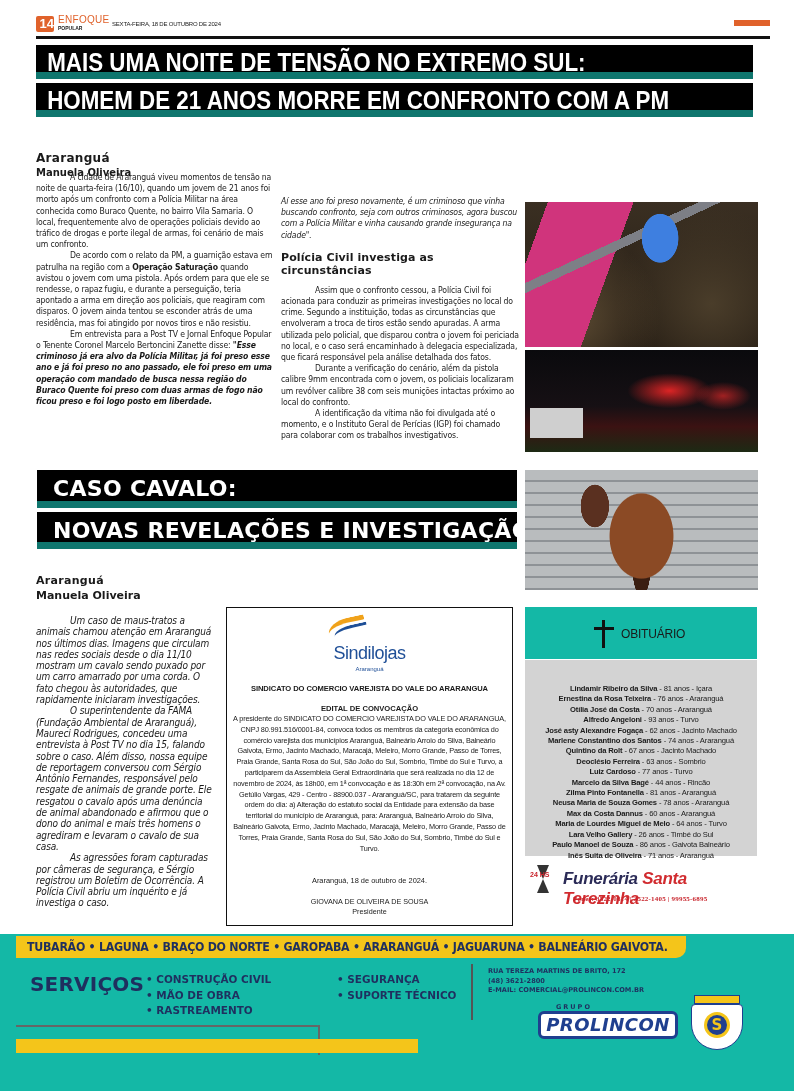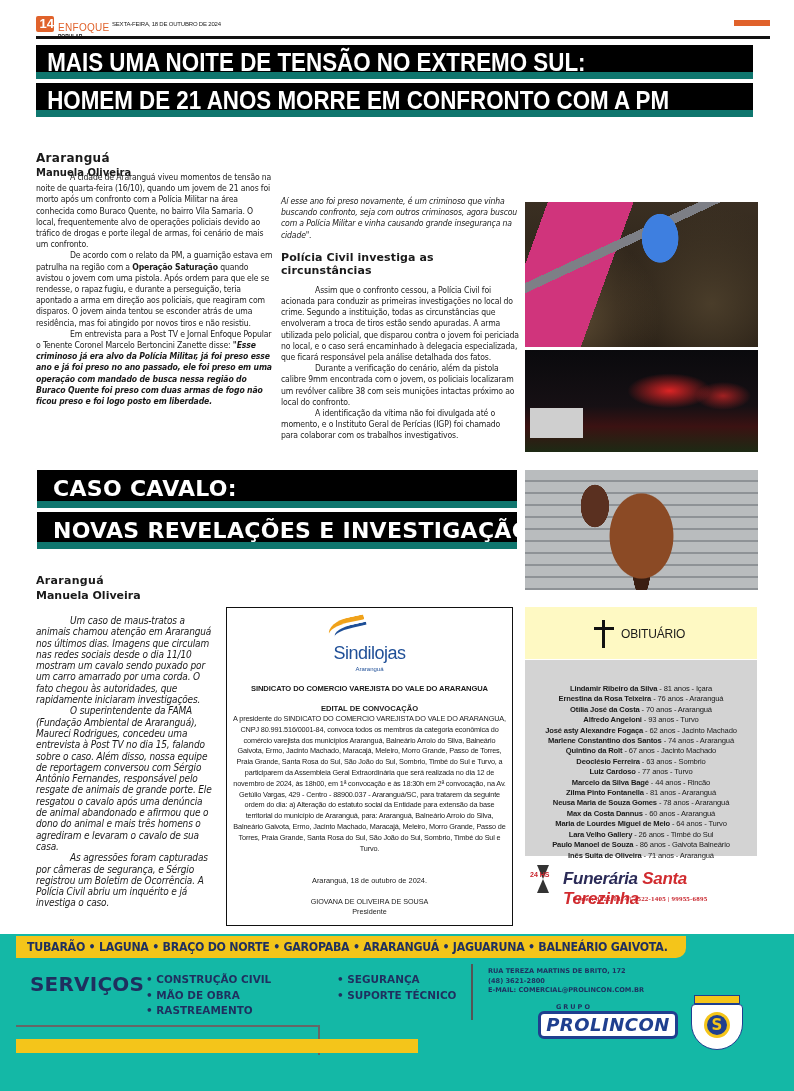--- a/index.html
+++ b/index.html
@@ -3,21 +3,21 @@
 <meta charset="utf-8">
 <style>
   * { box-sizing: border-box; margin: 0; padding: 0; }
   html, body { width: 794px; height: 1091px; background: #ffffff; overflow: hidden; }
   body { position: relative; font-family: "Liberation Sans", "DejaVu Sans", sans-serif; color: #1a1a1a; }
 
   
   .topbar { position: absolute; left: 36px; top: 14px; right: 24px; height: 20px; }
   .page-no { position: absolute; left: 0; top: 2px; width: 18px; height: 16px; background: #e0622b; color: #fff;
     font: bold 13px "Liberation Sans", sans-serif; text-align: right; line-height: 16px; border-radius: 2px; }
-  .brand { position: absolute; left: 22px; top: 8px; line-height: 1; }
+  .brand { position: absolute; left: 22px; top: 0px; line-height: 1; }
   .brand .b1 { display: block; color: #e0622b; font: 10px "Liberation Sans", sans-serif; letter-spacing: 0.3px; }
   .brand .b2 { display: block; color: #1a1a1a; font: bold 5px "Liberation Sans", sans-serif; margin-top: 0px; }
   .dateline { position: absolute; left: 76px; top: 7px; font: 6px "Liberation Sans Narrow", "Liberation Sans", sans-serif; letter-spacing: -0.2px; color: #222; }
   .orange-tab { position: absolute; right: 0; top: 6px; width: 36px; height: 6px; background: #e0622b; }
   .top-rule { position: absolute; left: 36px; right: 24px; top: 36px; height: 3px; background: #111; }
 
   
   .banner { position: absolute; left: 36px; width: 717px; background: #000; color: #fff; border-bottom: 7px solid #0f766e; }
   .banner span { display: block; white-space: nowrap; }
   .h1a { top: 45px; height: 34px; }
@@ -75,21 +75,21 @@
   .logo .swoosh2 { position: absolute; left: 107px; top: 11px; width: 34px; height: 14px; border-top: 3px solid #1f4f97; border-radius: 60% 0 0 0; transform: rotate(-12deg); }
   .logo .name { position: absolute; left: 0; right: 0; top: 29px; font: 18px "Liberation Sans", sans-serif; color: #1f4f97; letter-spacing: -0.5px; }
   .logo .city { position: absolute; left: 0; right: 0; top: 52px; font: 6px "Liberation Sans", sans-serif; color: #1f4f97; }
   .notice .org { position: absolute; left: 0; right: 0; top: 76px; font: bold 7.6px "Liberation Sans Narrow", "Liberation Sans", sans-serif; letter-spacing: -0.1px; }
   .notice .etitle { position: absolute; left: 0; right: 0; top: 96px; font: bold 7.6px "Liberation Sans", sans-serif; }
   .notice .ebody { position: absolute; left: 4px; right: 4px; top: 106px; font: 7.3px/10.8px "Liberation Sans Narrow", "Liberation Sans", sans-serif; letter-spacing: -0.15px; }
   .notice .edate { position: absolute; left: 0; right: 0; top: 268px; font: 7.4px "Liberation Sans", sans-serif; }
   .notice .esign { position: absolute; left: 0; right: 0; top: 289px; font: 7.2px/10px "Liberation Sans", sans-serif; }
 
   
-  .obit-head { position: absolute; left: 525px; top: 607px; width: 232px; height: 52px; background: #fef9c3; text-align: right; }
+  .obit-head { position: absolute; left: 525px; top: 607px; width: 232px; height: 52px; background: #14b8a6; text-align: right; }
   .obit-head .cross { position: absolute; left: 69px; top: 13px; width: 20px; height: 28px; }
   .obit-head .cross::before { content: ""; position: absolute; left: 8px; top: 0; width: 3px; height: 28px; background: #111; }
   .obit-head .cross::after { content: ""; position: absolute; left: 0; top: 7px; width: 20px; height: 3px; background: #111; }
   .obit-head .ttl { position: absolute; left: 96px; top: 20px; font: 12px "Liberation Sans", sans-serif; letter-spacing: -0.2px; }
   .obit-body { position: absolute; left: 525px; top: 660px; width: 232px; height: 196px; background: #d3d3d3; padding-top: 24px; text-align: center; }
   .obit-row { font: 7.6px/10.4px "Liberation Sans Narrow", "Liberation Sans", sans-serif; white-space: nowrap; letter-spacing: -0.15px; }
   .obit-row b { font-weight: bold; }
 
   
   .funeral { position: absolute; left: 527px; top: 861px; width: 230px; height: 58px; background: #fff; }

